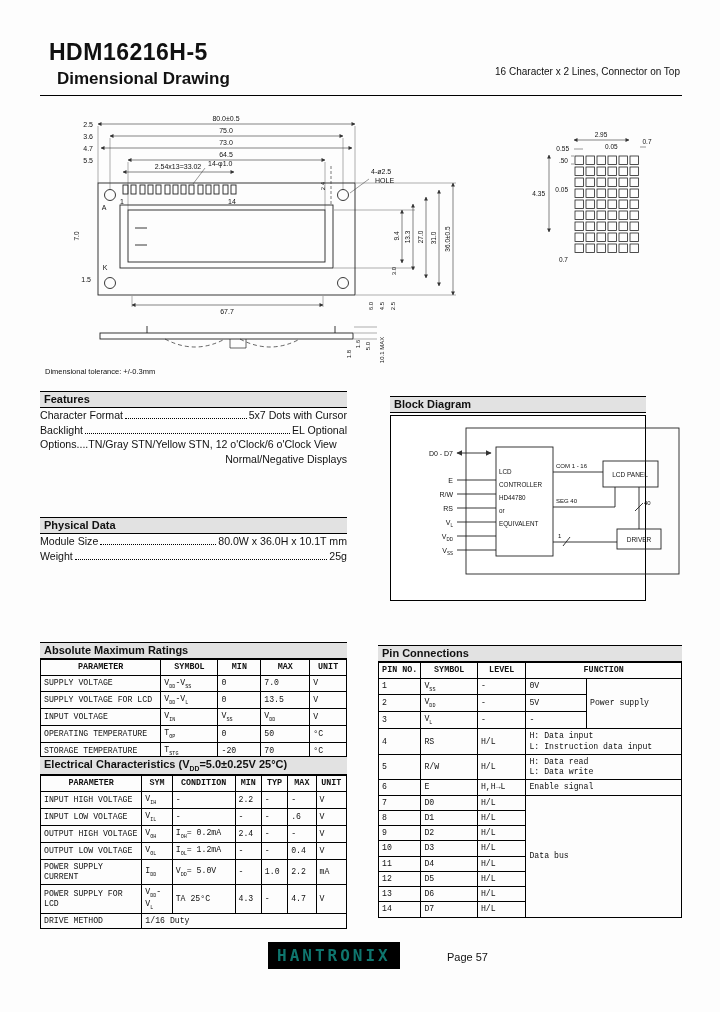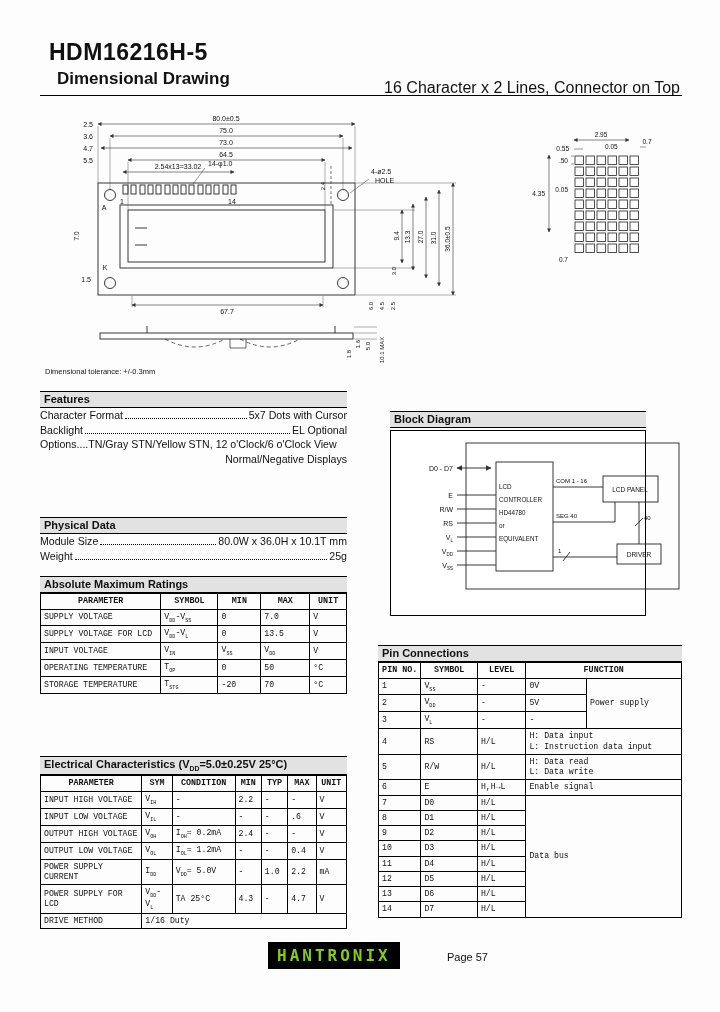--- a/index.html
+++ b/index.html
@@ -1,37 +1,37 @@
 <!DOCTYPE html>
 <html><head>
 <meta charset="utf-8">
 <style>
   html,body{margin:0;padding:0;background:#eee;}
   .page{position:relative;width:720px;height:1012px;background:#fdfdfd;color:#111;
         font-family:"Liberation Sans",sans-serif;overflow:hidden;margin:0 auto;}
   .title{position:absolute;left:40px;top:30px;margin:9px;font-size:23px;font-weight:bold;letter-spacing:.5px;}
   .subtitle{position:absolute;left:57px;top:69px;font-size:17px;font-weight:bold;}
-  .right-note{position:absolute;right:40px;top:79px;font-size:16px;}
+  .right-note{position:absolute;right:40px;top:66px;font-size:10px;}
   .rule{position:absolute;left:40px;right:38px;top:95px;border-top:1.8px solid #000;}
   .section{position:absolute;}
   .secbar{border-top:1.8px solid #000;border-bottom:1.5px solid #000;background:#e2e2e2;
           font-weight:bold;font-size:11px;padding:1px 4px 2px;}
   .frow{display:flex;align-items:baseline;font-size:10.6px;line-height:14.6px;}
   .lead{flex:1;border-bottom:1.6px dotted #000;margin:0 2px 3px;min-width:8px;}
   .fline{font-size:10.6px;line-height:14.6px;}
   .r{text-align:right;}
   table.dtable{border-collapse:collapse;border:1.6px solid #000;width:100%;table-layout:fixed;margin-top:0;font-family:Liberation Mono, monospace;}
   .dtable th,.dtable td{border:1px solid #000;padding:2px 3px;font-size:8.2px;line-height:1.25;
       text-align:left;vertical-align:middle;white-space:pre-line;word-wrap:break-word;}
   .dtable th{text-align:center;font-size:8.4px;}
   .ctr{text-align:center;}
   sub{font-size:.62em;}
   .bd-box{border:1px solid #000;margin-top:2px;background:#fff;}
   svg text{font-family:"Liberation Sans",sans-serif;fill:#111;}
-  .logo{position:absolute;left:268px;top:942px;background:#000;color:#84cc16;
+  .logo{position:absolute;left:268px;top:942px;background:#000;color:#0f766e;
         font-family:"DejaVu Sans Mono",monospace;font-weight:bold;font-size:16px;
         letter-spacing:3px;padding:4px 9px;}
   .pageno{position:absolute;left:412px;top:951px;font-size:11px;padding-left:35px;}
 </style>
 </head>
 <body>
 
 <div class="page">
 
   <h1 class="title">HDM16216H-5</h1>
@@ -194,21 +194,21 @@
       <span class="lead"></span>
       <span>80.0W x 36.0H x 10.1T mm</span>
     </div>
     <div class="frow">
       <span>Weight</span>
       <span class="lead"></span>
       <span>25g</span>
     </div>
   </div>
 
-  <div class="section" style="left:40px;top:576px;width:307px;">
+  <div class="section" style="left:40px;top:642px;width:307px;">
     <div class="secbar">Absolute Maximum Ratings</div>
     <table class="dtable">
       <colgroup>
           <col style="width:118px">
           <col style="width:56px">
           <col style="width:42px">
           <col style="width:48px">
           <col style="width:36px">
         </colgroup>
       <tbody>
@@ -335,21 +335,21 @@
             <td>V</td>
           </tr>
           <tr>
             <td>DRIVE METHOD</td>
             <td colspan="6" class="ctr">1/16 Duty</td>
           </tr>
         </tbody>
     </table>
   </div>
 
-  <div class="section" style="left:378px;top:411px;width:256px;padding-left:12px;">
+  <div class="section" style="left:378px;top:396px;width:256px;padding-left:12px;">
     <div class="secbar">Block Diagram</div>
     <div class="bd-box">
       <svg width="302" height="180" viewBox="0 0 302 180">
         <g stroke="#222" stroke-width="0.9" fill="none">
           <rect x="75" y="12" width="213" height="146"></rect>
           <rect x="105" y="31" width="57" height="109"></rect>
           <rect x="212" y="45" width="55" height="26"></rect>
           <rect x="226" y="113" width="44" height="20"></rect>
           <line x1="66" y1="37" x2="100" y2="37" marker-start="url(#ar)" marker-end="url(#ar)"></line>
           <line x1="66" y1="64" x2="105" y2="64"></line>

